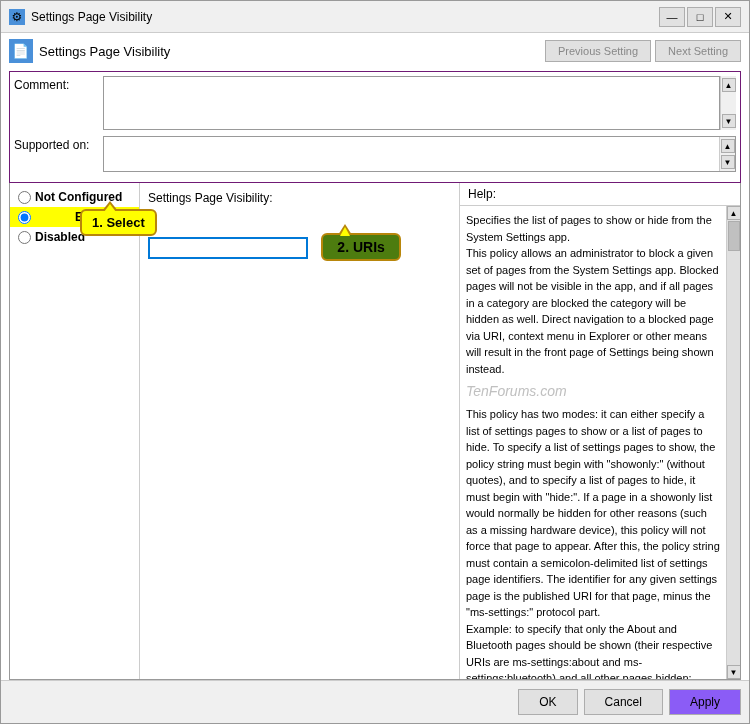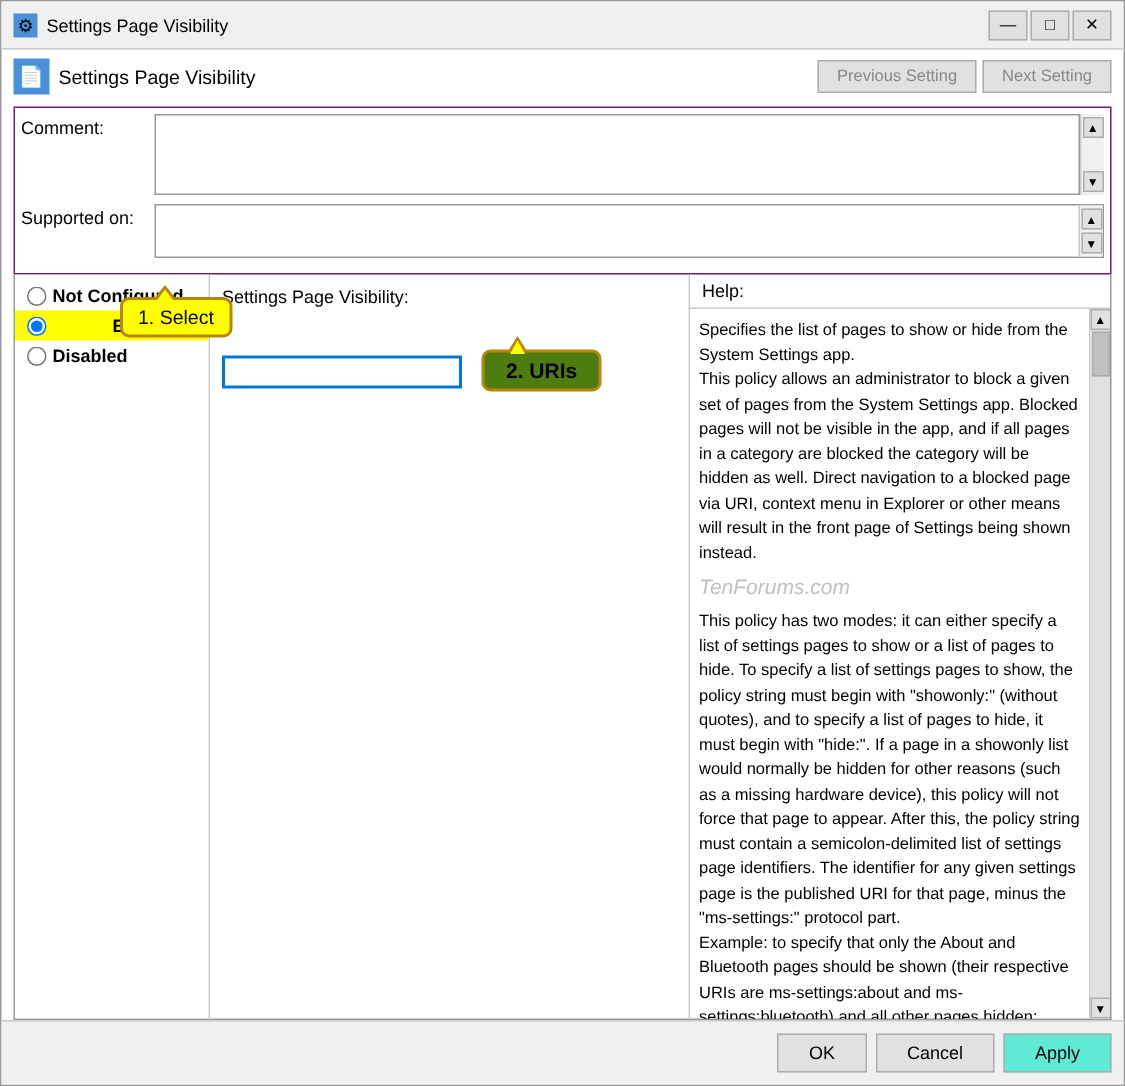--- a/index.html
+++ b/index.html
@@ -194,25 +194,25 @@
       outline: none;
     }
 
     
     .annotation-bubble {
       background: #ffff00;
       border: 2px solid #b8860b;
       border-radius: 6px;
       padding: 4px 10px;
       font-size: 14px;
-      font-weight: normal;
+      font-weight: bold;
       color: #000;
       display: inline-block;
       position: relative;
-      margin-top: 9px;
+      margin-top: 20px;
     }
     .annotation-bubble::before {
       content: '';
       position: absolute;
       top: -10px;
       left: 20px;
       border-width: 0 8px 10px 8px;
       border-style: solid;
       border-color: transparent transparent #b8860b transparent;
     }
@@ -249,21 +249,21 @@
       background: #f0f0f0;
     }
     .footer-btn {
       padding: 5px 20px;
       border: 1px solid #adadad;
       background: #e1e1e1;
       cursor: pointer;
       font-size: 12px;
     }
     .footer-btn.apply {
-      background: #5eead4;
+      background: #8b5cf6;
     }
 
     
     .outer {
       border: 1px solid #999;
       height: 724px;
       display: flex;
       flex-direction: column;
     }
 

